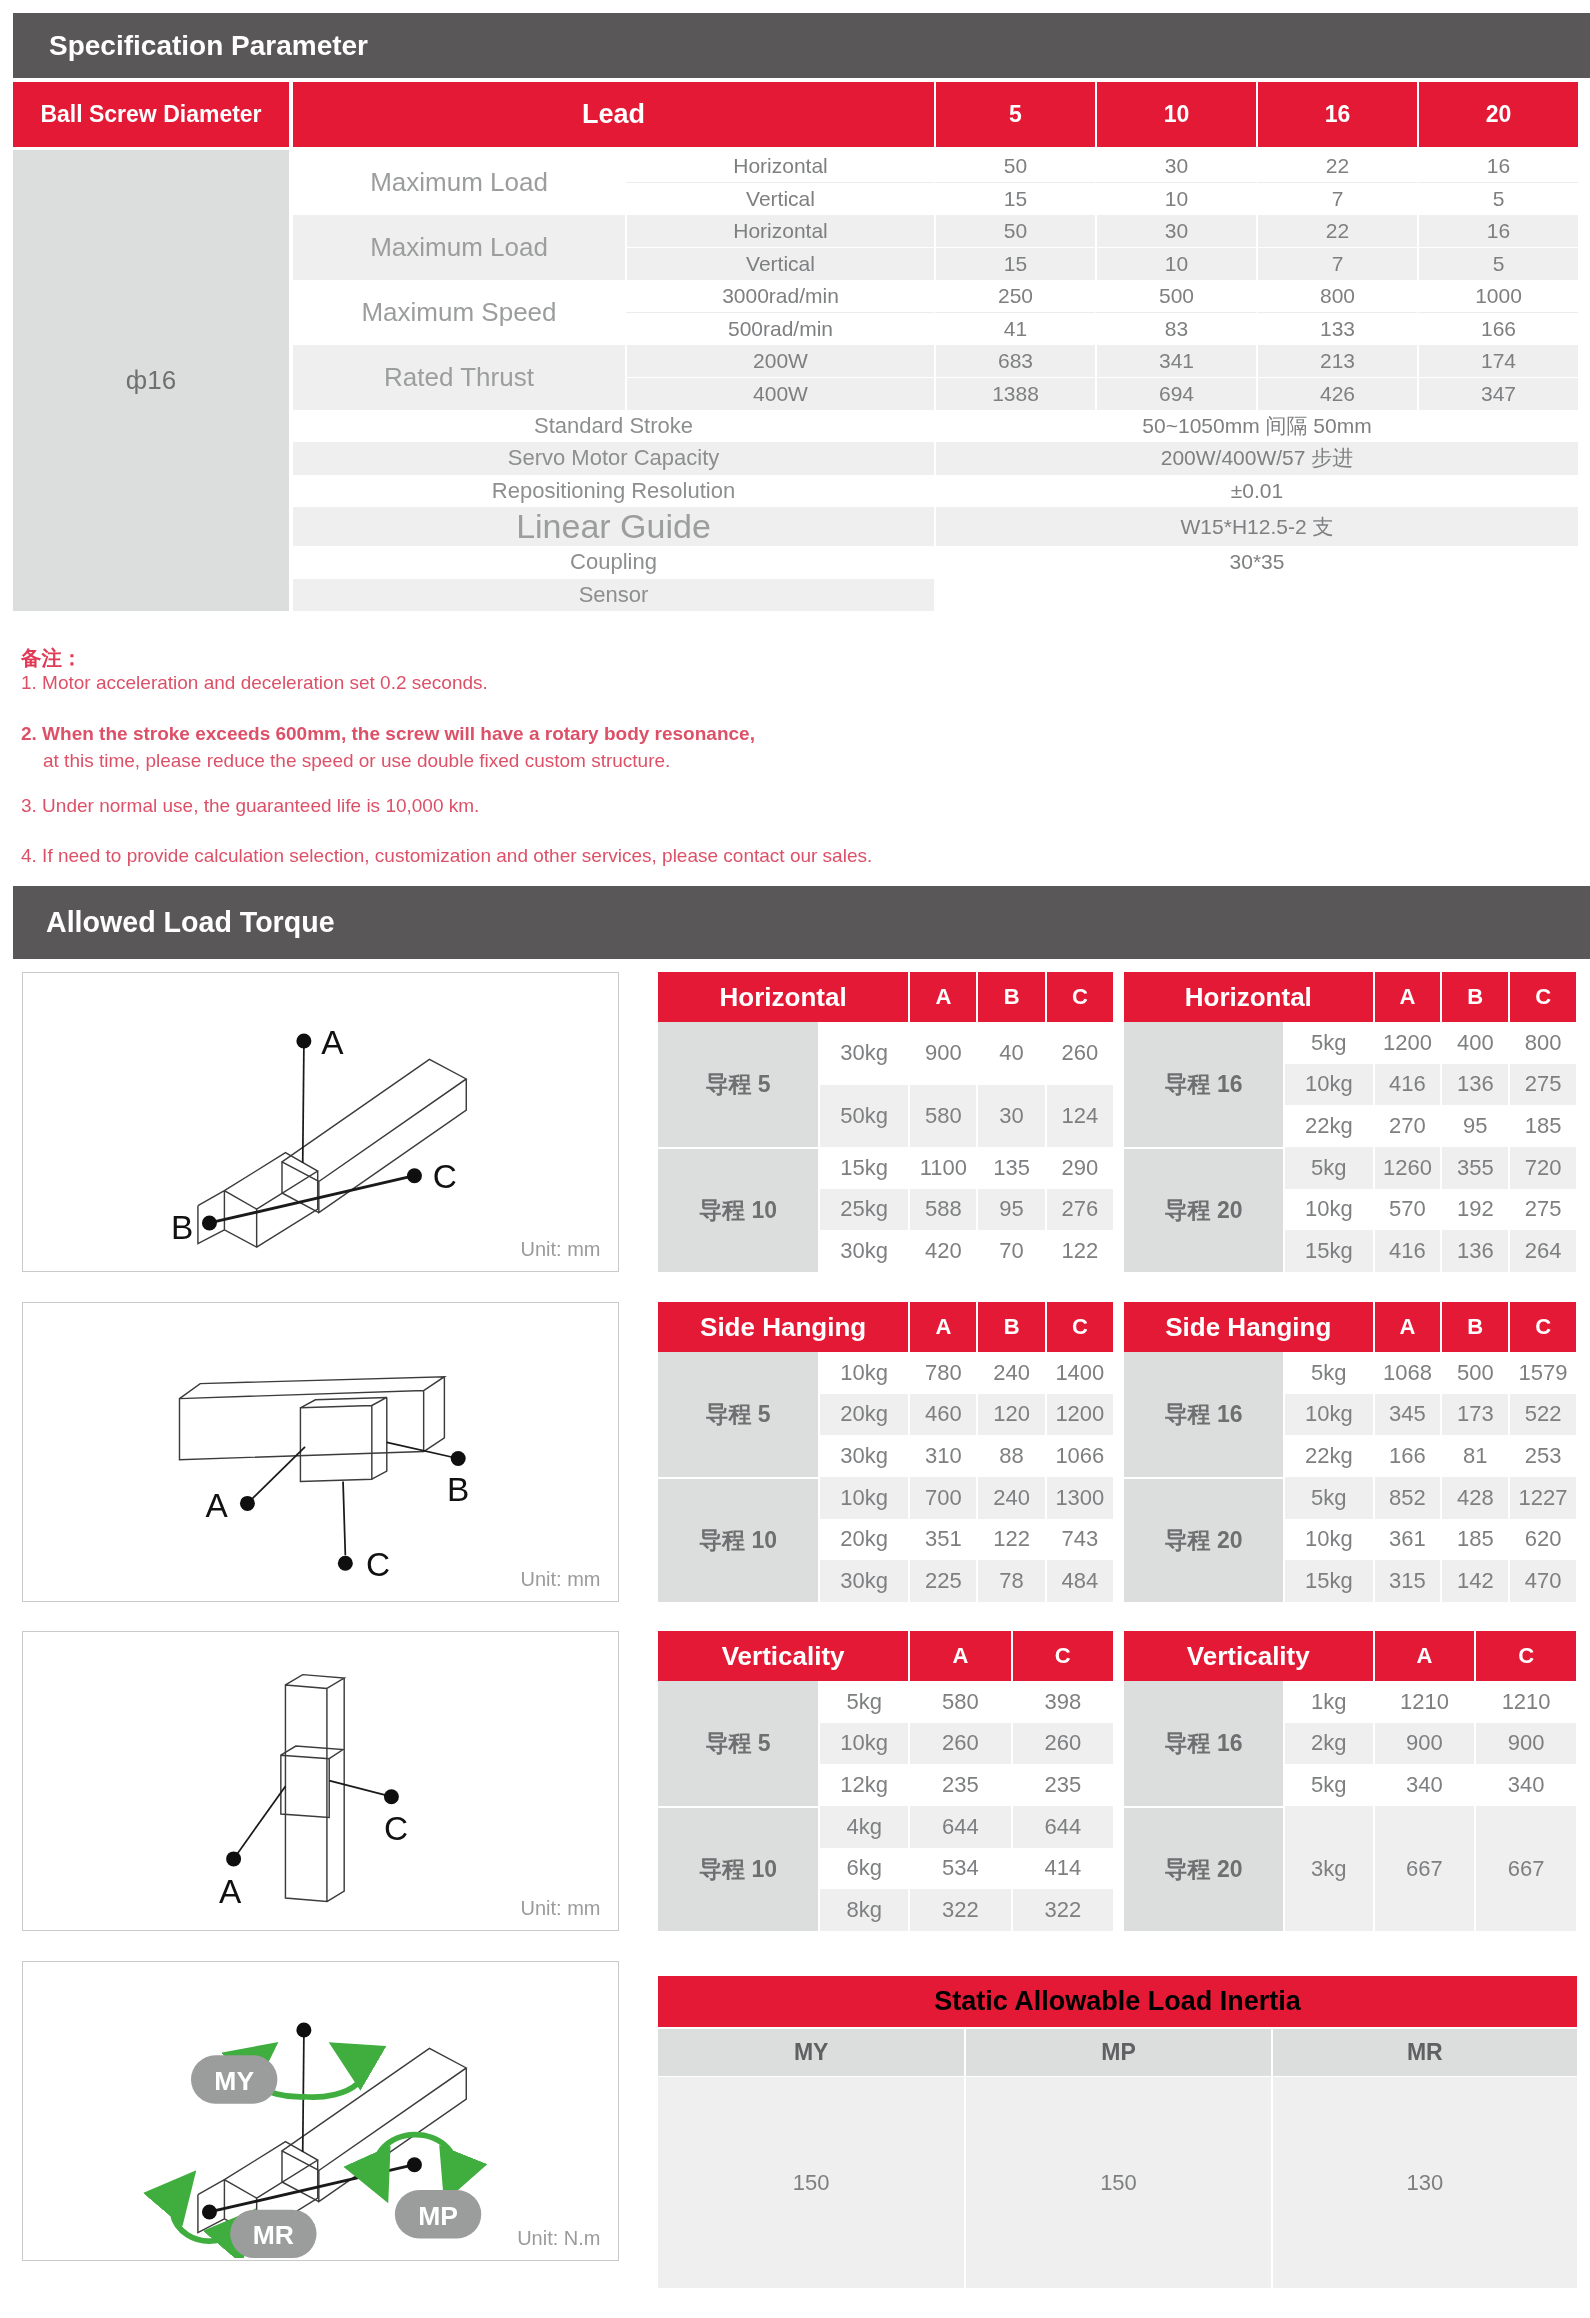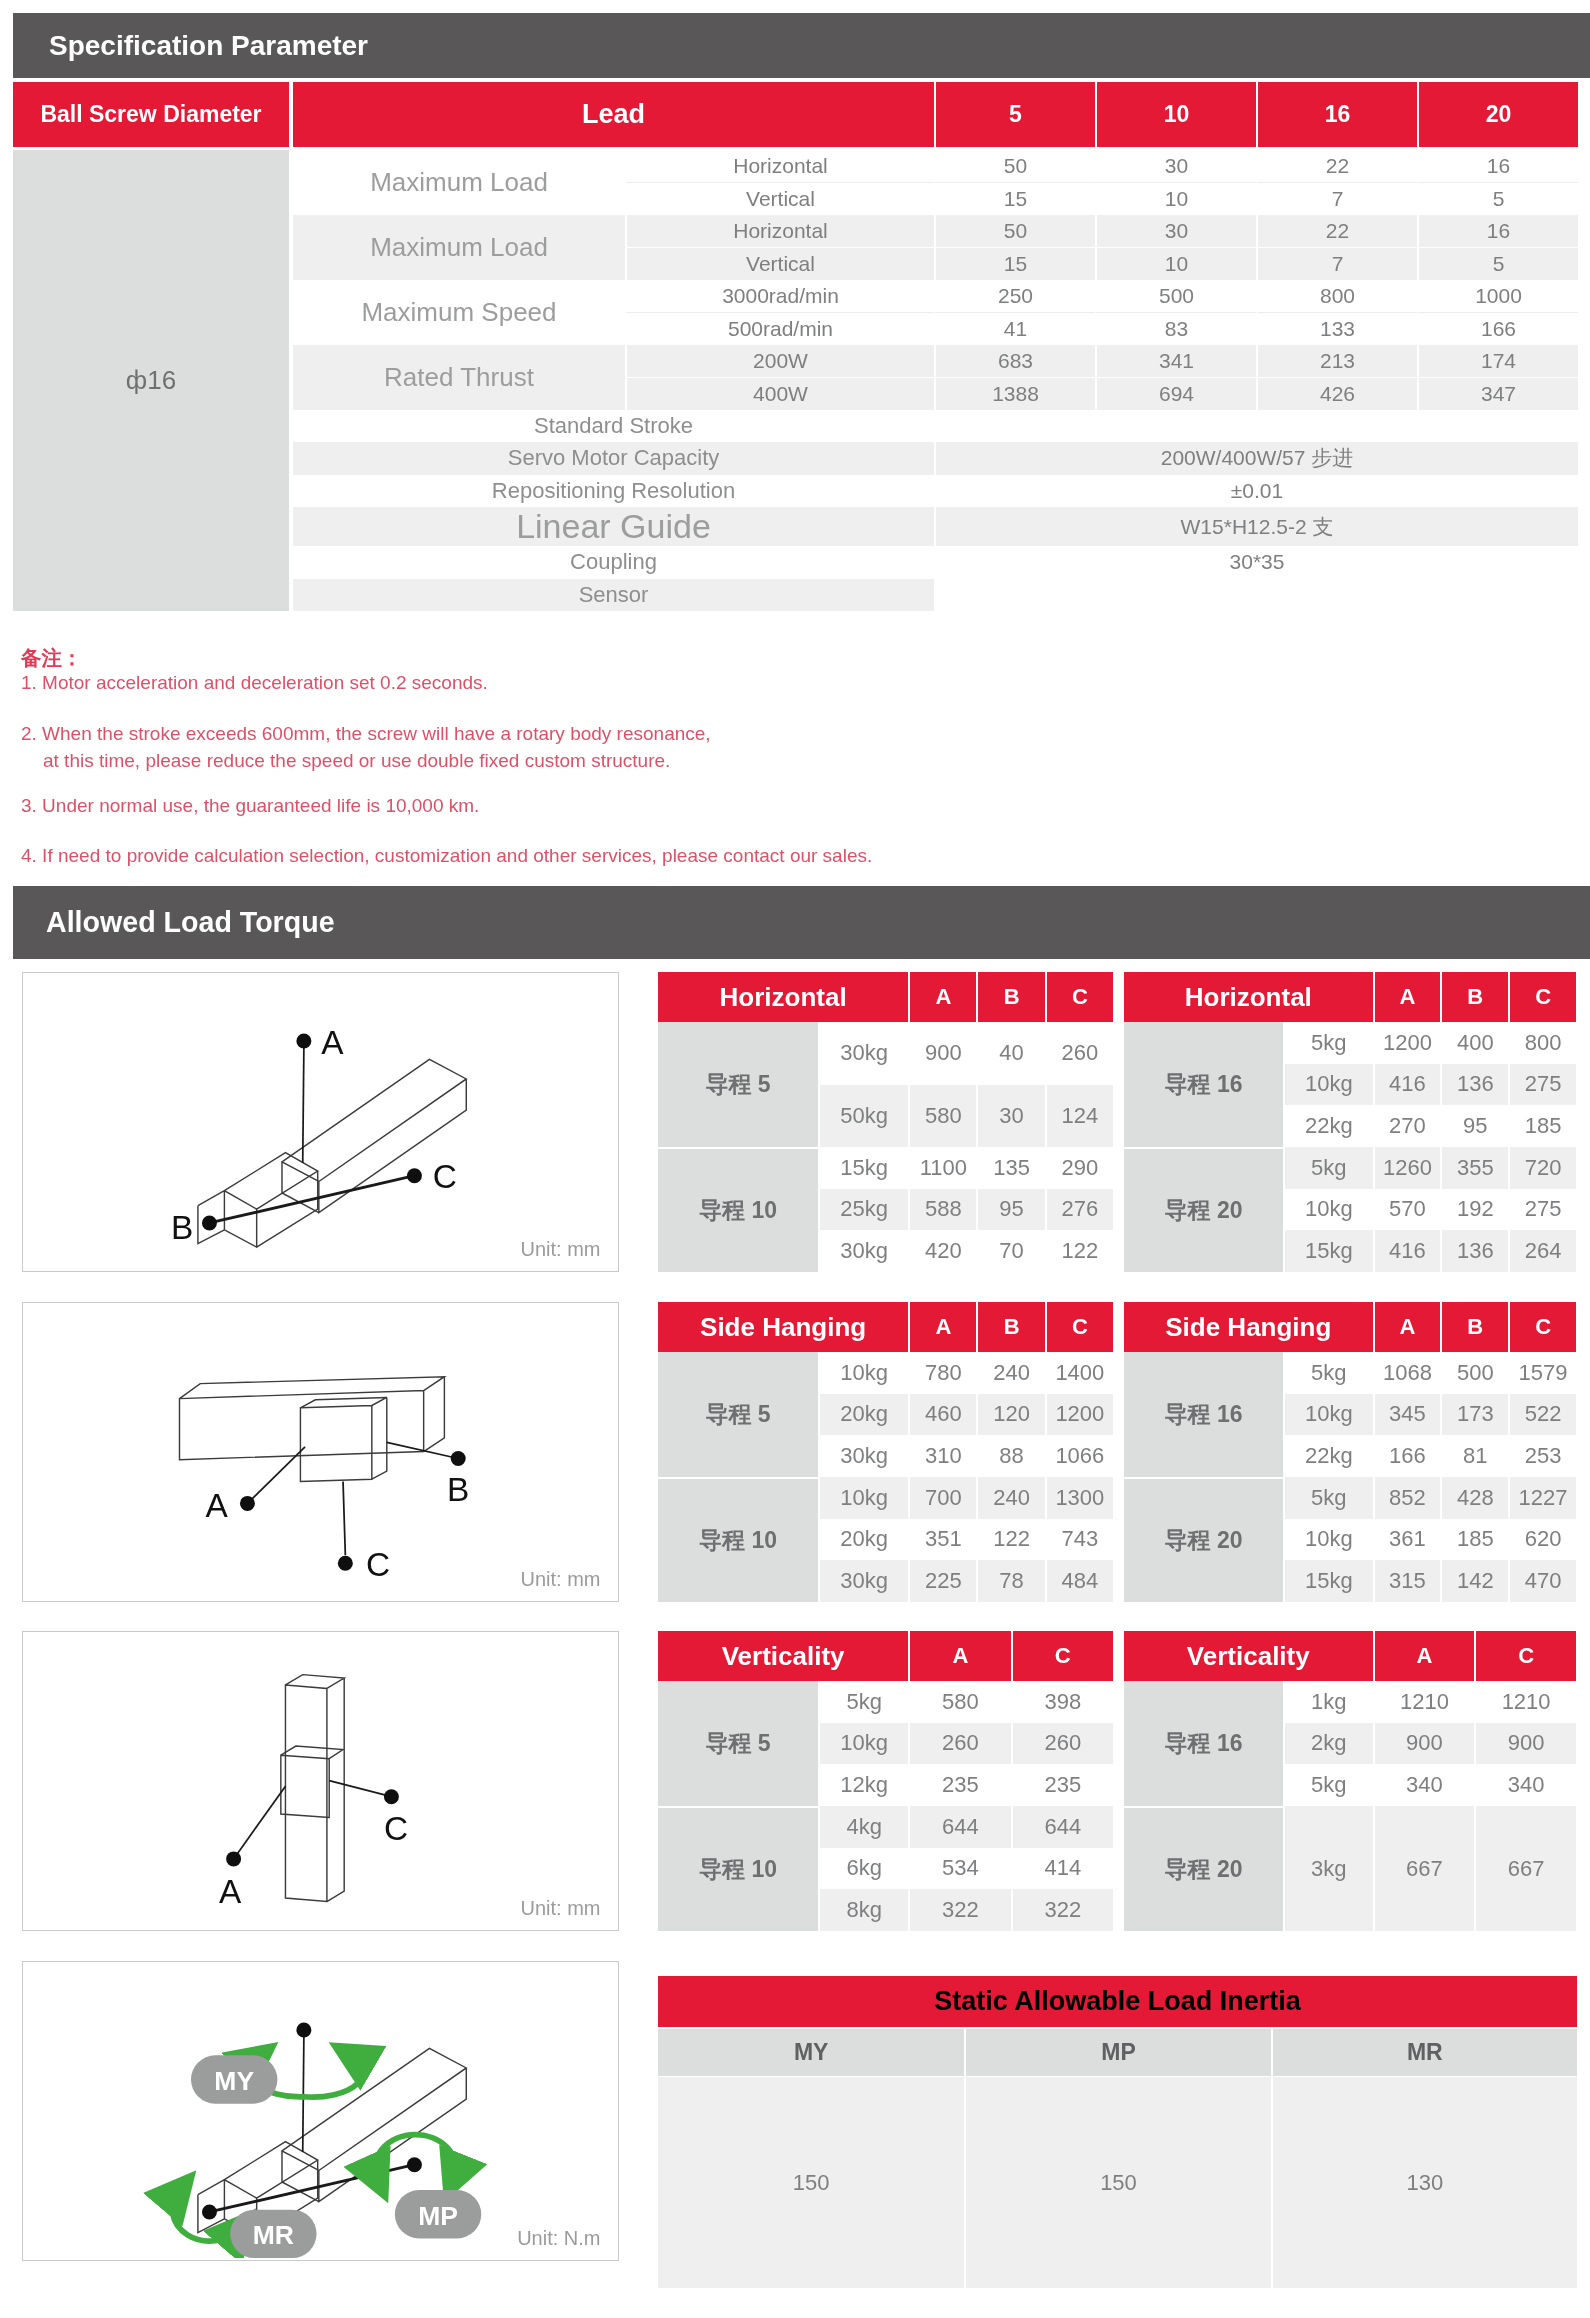--- a/index.html
+++ b/index.html
@@ -35,21 +35,21 @@
   .glab{font-size:26px;color:var(--biglabel);}
   .sub,.v{font-size:21px;color:var(--txt);border-left:2.3px solid #fff;}
   .slab{font-size:22px;color:#8d8e8e;}
   .sval{font-size:21px;color:var(--txt);border-left:2.3px solid #fff;}
   .rw{background:#fff;} .rg{background:var(--rowgray);}
   .dv{border-top:1.7px solid #ececec;} .dvw{border-top:1.7px solid #fff;}
 
   
   .note{position:absolute;left:21px;font-size:19px;color:var(--notes);}
   #note-title{top:644px;font-weight:700;font-size:20.4px;color:#e03a56;}
-  #note-1{top:672px;} #note-2a{top:723px;} #note-2b{top:750px;left:43px;}
+  #note-1{top:672px;} #note-2a{top:723px;font-weight:bold;} #note-2b{top:750px;left:43px;}
   #note-3{top:795px;} #note-4{top:845px;}
 
   
   .dbox{position:absolute;left:22px;width:597px;height:300px;background:#fff;
         border:1.7px solid #c9caca;box-sizing:border-box;}
   #dbox-1{top:972px;} #dbox-2{top:1302px;} #dbox-3{top:1631px;} #dbox-4{top:1961px;}
   .unit{position:absolute;right:17.5px;bottom:10.5px;font-size:20px;color:#9b9b9b;}
   .sk{stroke:#3c3c3c;stroke-width:2.5;fill:none;}
   .bold-axis{stroke:#1a1a1a;stroke-width:5;}
   .thin-axis{stroke:#1a1a1a;stroke-width:3;}
@@ -145,20 +145,21 @@
     <div class="cell v rg" style="grid-area:8/5">341</div>
     <div class="cell v rg" style="grid-area:8/6">213</div>
     <div class="cell v rg" style="grid-area:8/7">174</div>
     <div class="cell sub rg dvw" style="grid-area:9/3">400W</div>
     <div class="cell v rg dvw" style="grid-area:9/4">1388</div>
     <div class="cell v rg dvw" style="grid-area:9/5">694</div>
     <div class="cell v rg dvw" style="grid-area:9/6">426</div>
     <div class="cell v rg dvw" style="grid-area:9/7">347</div>
 
     <div class="cell slab rw" style="grid-area:10/2/11/4">Standard Stroke</div>
+    <div class="cell sval rw" style="grid-area:10/4/11/8">50~1050mm 间隔 50mm</div>
     <div class="cell slab rg" style="grid-area:11/2/12/4">Servo Motor Capacity</div>
     <div class="cell sval rg" style="grid-area:11/4/12/8">200W/400W/57 步进</div>
     <div class="cell slab rw" style="grid-area:12/2/13/4">Repositioning Resolution</div>
     <div class="cell sval rw" style="grid-area:12/4/13/8">±0.01</div>
     <div class="cell slab rg" style="grid-area:13/2/14/4;font-size:34px;color:#9c9d9d">Linear Guide</div>
     <div class="cell sval rg" style="grid-area:13/4/14/8">W15*H12.5-2 支</div>
     <div class="cell slab rw" style="grid-area:14/2/15/4">Coupling</div>
     <div class="cell sval rw" style="grid-area:14/4/15/8">30*35</div>
     <div class="cell slab rg" style="grid-area:15/2/16/4">Sensor</div>
   </div>

